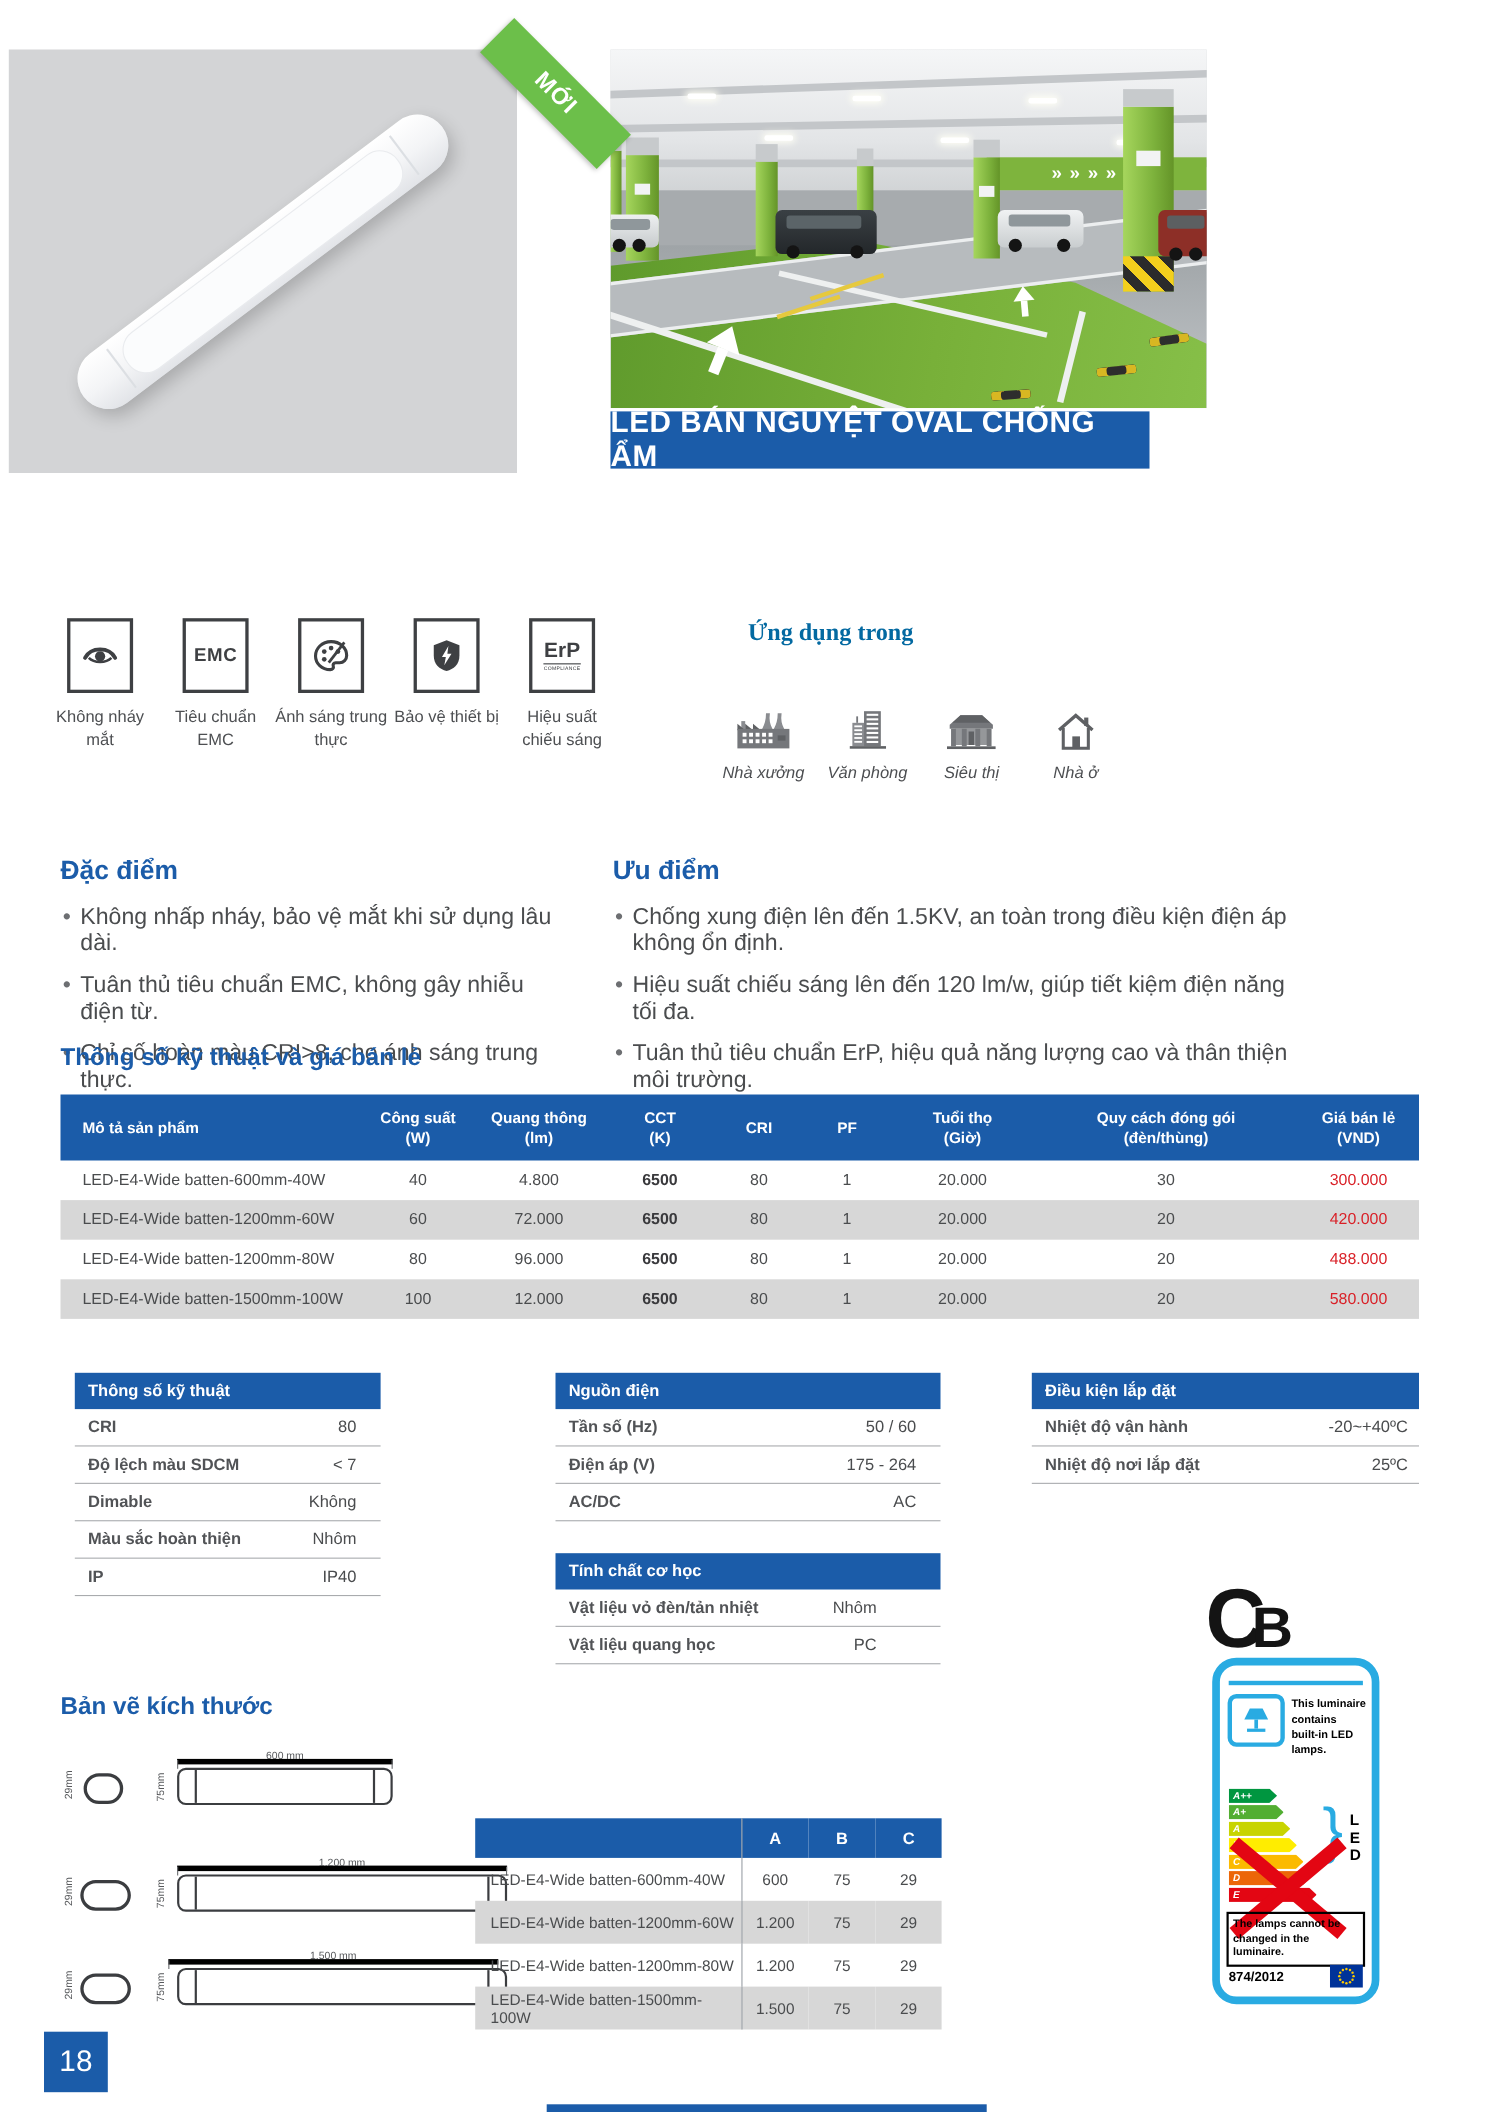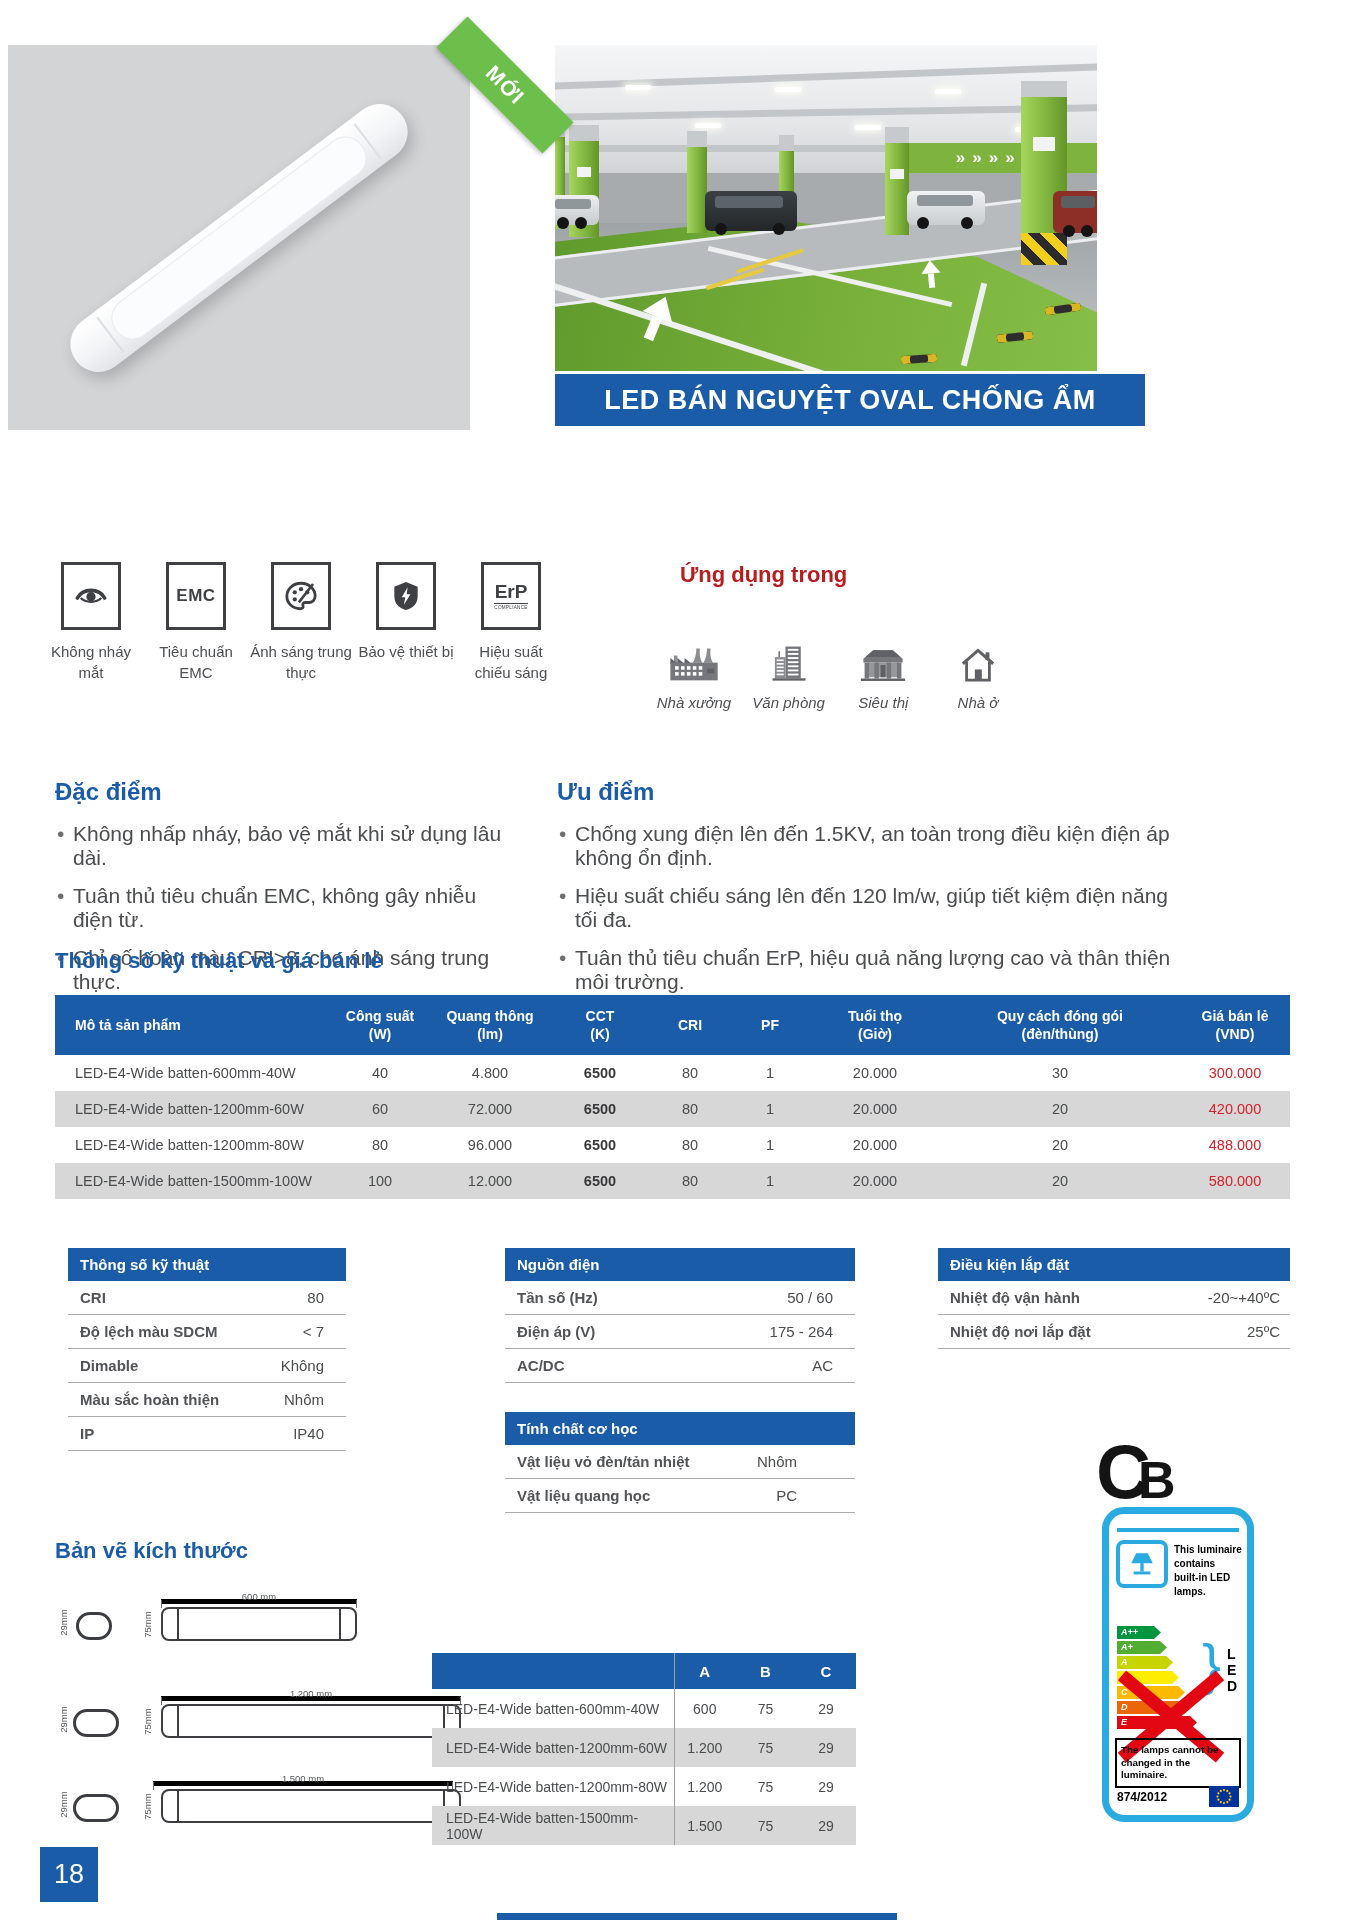--- a/index.html
+++ b/index.html
@@ -13,21 +13,21 @@
           background:linear-gradient(180deg,#ffffff,#f3f4f6 55%,#e2e4e8);
           border-radius:28px;box-shadow:0 8px 16px rgba(0,0,0,.20);}
   .batten::before,.batten::after{content:"";position:absolute;top:6px;bottom:6px;width:2px;background:#dcdfe3;}
   .batten::before{left:42px;} .batten::after{right:42px;}
   .batten .diffuser{position:absolute;left:50px;right:50px;top:7px;bottom:7px;background:#fbfcfd;
           border:1px solid #e9ebee;border-radius:20px;}
   .ribbon{position:absolute;left:430px;top:63px;width:150px;height:44px;background:#6cbf4a;z-index:6;
           transform:rotate(45deg);display:flex;align-items:center;justify-content:center;
           color:#fff;font-weight:700;font-size:21px;letter-spacing:1px;box-shadow:0 2px 5px rgba(0,0,0,.25);}
 
-  .hero-title{position:absolute;left:555px;top:374px;width:590px;height:52px;background:#1b5ca9;
+  .hero-title{position:absolute;left:555px;top:374px;width:490px;height:52px;background:#1b5ca9;
           color:#fff;font-weight:700;font-size:27px;display:flex;align-items:center;justify-content:center;
           letter-spacing:.5px;z-index:2;}
 
   
   .photo{position:absolute;left:555px;top:45px;width:542px;height:326px;overflow:hidden;background:#dfe1e3;z-index:1;}
   .ph-ceiling{position:absolute;left:0;right:0;top:0;height:150px;
           background:linear-gradient(180deg,#f5f6f7 0%,#e3e5e7 55%,#c9ccce 100%);}
   .ph-beam{position:absolute;background:#c3c6c9;height:7px;left:-20px;right:-20px;}
   .ph-light{position:absolute;width:26px;height:5px;background:#fff;box-shadow:0 0 7px 2px rgba(255,255,244,.95);border-radius:2px;}
   .ph-wall{position:absolute;top:128px;left:0;right:0;height:52px;background:#a7abae;}
@@ -61,21 +61,21 @@
   .features{position:absolute;left:40px;top:562px;width:522px;display:flex;justify-content:space-between;}
   .feature{width:102px;display:flex;flex-direction:column;align-items:center;}
   .fbox{width:54px;height:62px;border:3px solid #3e4043;background:#fff;display:flex;flex-direction:column;
         align-items:center;justify-content:center;}
   .fbox .emc{font-weight:700;font-size:17px;color:#3e4043;letter-spacing:.5px;}
   .fbox .erp{font-weight:700;font-size:19px;color:#3e4043;line-height:1;}
   .fbox .erpsub{font-size:4.6px;color:#3e4043;border-top:1.5px solid #3e4043;margin-top:2px;padding-top:1px;letter-spacing:.3px;}
   .flabel{margin-top:11px;font-size:15px;line-height:1.4;text-align:center;color:#4d4f52;}
 
   
-  .apps-title{position:absolute;left:680px;top:562px;font-size:22px;font-weight:700;color:#b91c1c;}
+  .apps-title{position:absolute;left:680px;top:562px;font-size:22px;font-weight:700;color:#0369a1;font-family:Liberation Serif, serif;}
   .apps{position:absolute;left:650px;top:626px;width:372px;display:flex;justify-content:space-between;}
   .app{width:88px;display:flex;flex-direction:column;align-items:center;}
   .app .aicon{height:58px;display:flex;align-items:flex-end;justify-content:center;}
   .app .alabel{margin-top:10px;font-size:15px;color:#4d4f52;text-align:left;font-style:italic;}
 
   
   .sec-title{position:absolute;font-size:24px;font-weight:700;color:#1b5ca9;}
   .bullets{position:absolute;margin:0;padding:0;list-style:none;}
   .bullets li{position:relative;padding-left:18px;margin-bottom:14px;font-size:21px;color:#4a4c4e;}
   .bullets li::before{content:"\2022";position:absolute;left:2px;color:#6d6f72;}

